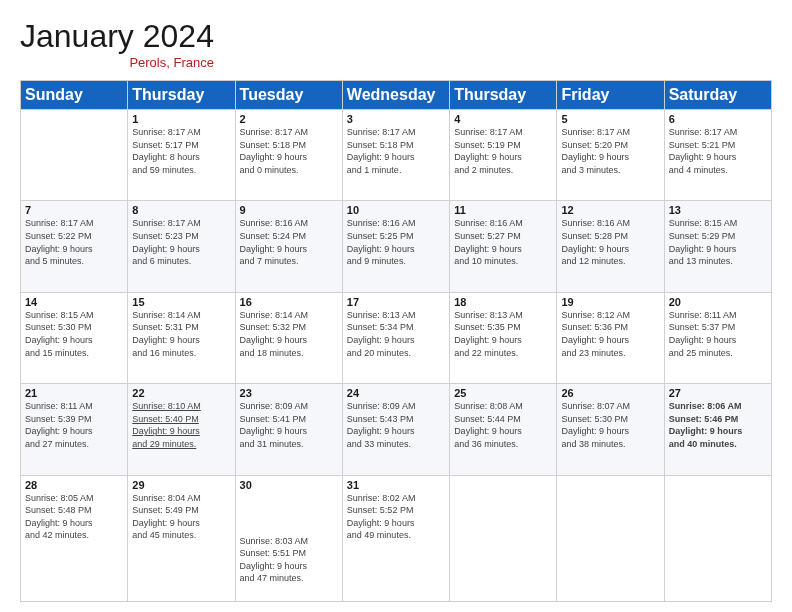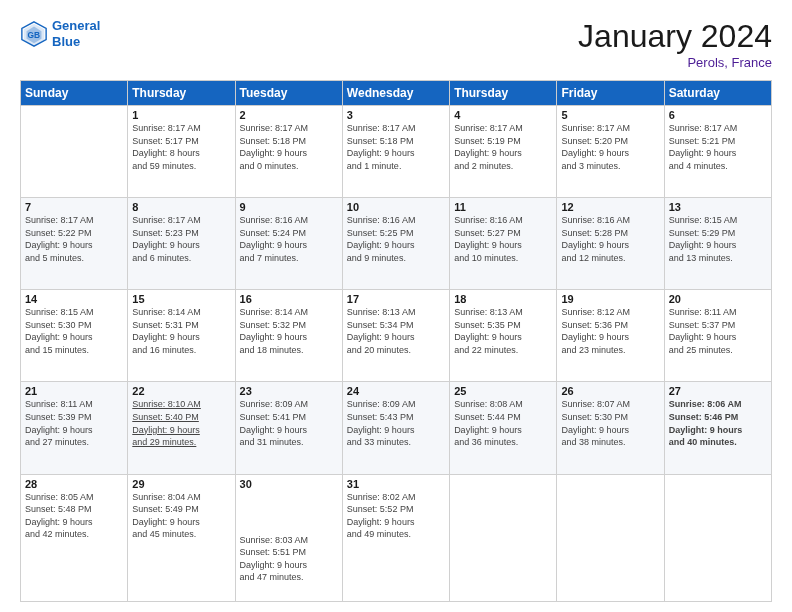--- a/index.html
+++ b/index.html
@@ -44,32 +44,32 @@
     .title-block {
       text-align: right;
     }
     .month-title {
       font-size: 32px;
       font-weight: normal;
       color: #1a1a1a;
     }
     .subtitle {
       font-size: 13px;
-      color: #4c1d95;
+      color: #b91c1c;
     }
     .calendar {
       flex: 1;
       border-collapse: collapse;
       width: 100%;
       table-layout: fixed;
     }
     .calendar thead th {
       background: #1565c0;
       color: #fff;
-      font-size: 12px;
+      font-size: 16px;
       font-weight: bold;
       padding: 5px 4px;
       text-align: left;
       border: 1px solid #ccc;
     }
     .calendar tbody td {
       vertical-align: top;
       border: 1px solid #d0d0d0;
       padding: 3px 4px;
       font-size: 9.5px;
@@ -97,32 +97,20 @@
     }
     tr:nth-child(odd) td {
       background: #fff;
     }
   </style>
 </head>
 <body>
 
 <div class="page">
   <div class="header">
-    <div class="logo">
-      <svg class="logo-icon" viewBox="0 0 30 30">
-        <polygon points="15,4 26,10 26,22 15,28 4,22 4,10" fill="#1565c0" opacity="0.15"></polygon>
-        <polygon points="15,2 28,9 28,21 15,28 2,21 2,9" fill="none" stroke="#1565c0" stroke-width="1.5"></polygon>
-        <polygon points="15,7 23,12 23,20 15,25 7,20 7,12" fill="#1565c0" opacity="0.3"></polygon>
-        <text x="8" y="19" font-size="9" fill="#1565c0" font-weight="bold">GB</text>
-      </svg>
-      <div class="logo-text">
-        <div><span>General</span></div>
-        <div><span>Blue</span></div>
-      </div>
-    </div>
     <div class="title-block">
       <div class="month-title">January 2024</div>
       <div class="subtitle">Perols, France</div>
     </div>
   </div>
 
   <table class="calendar">
     <thead>
       <tr>
       <th>Sunday</th>

